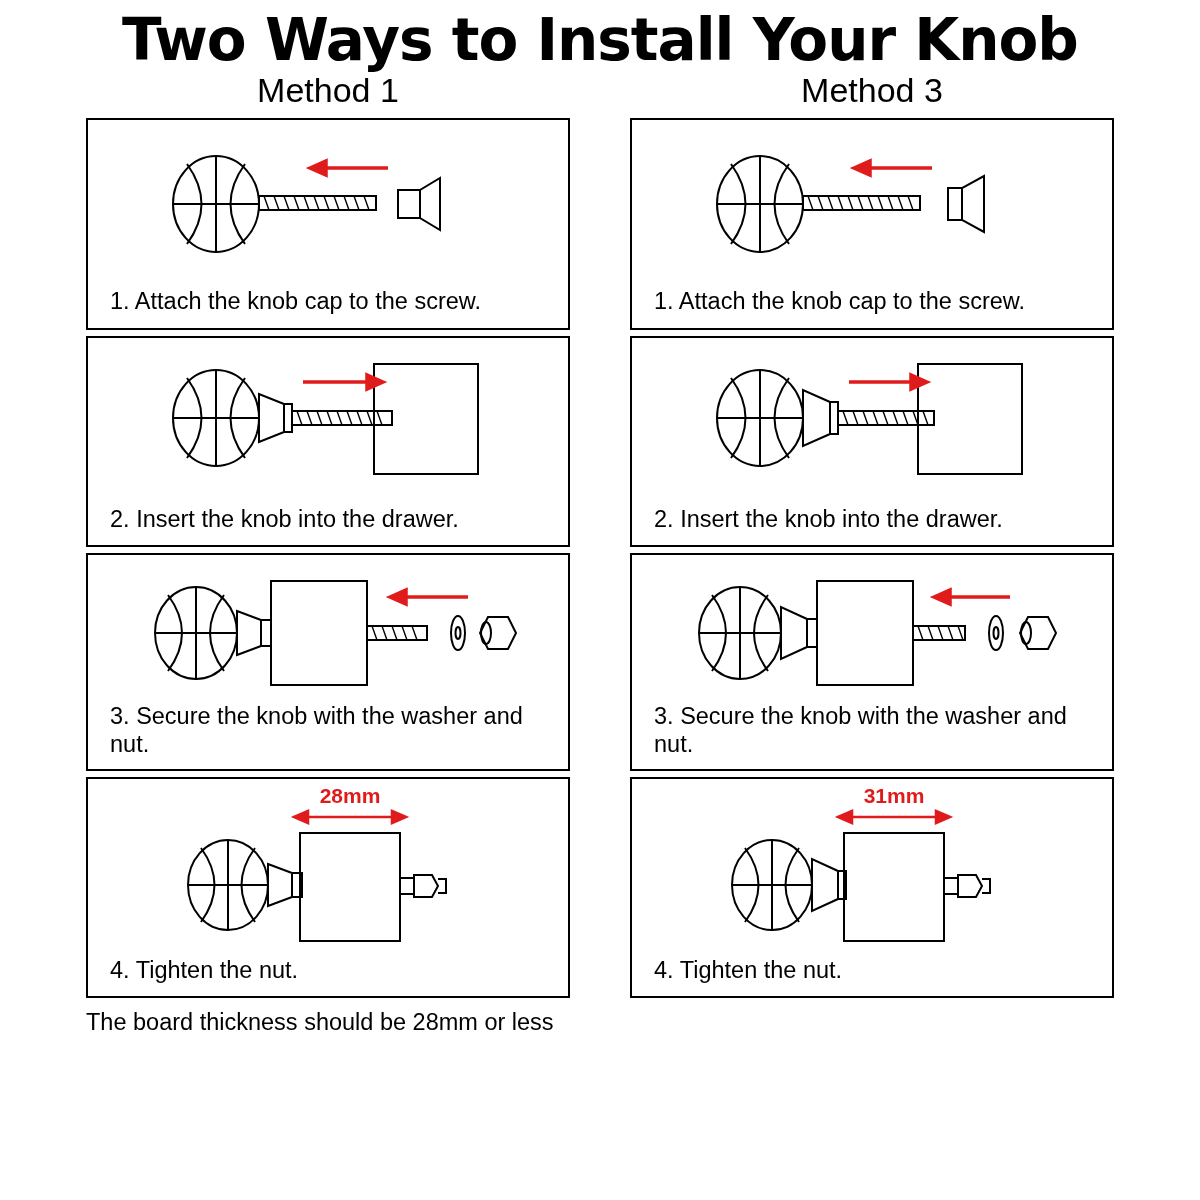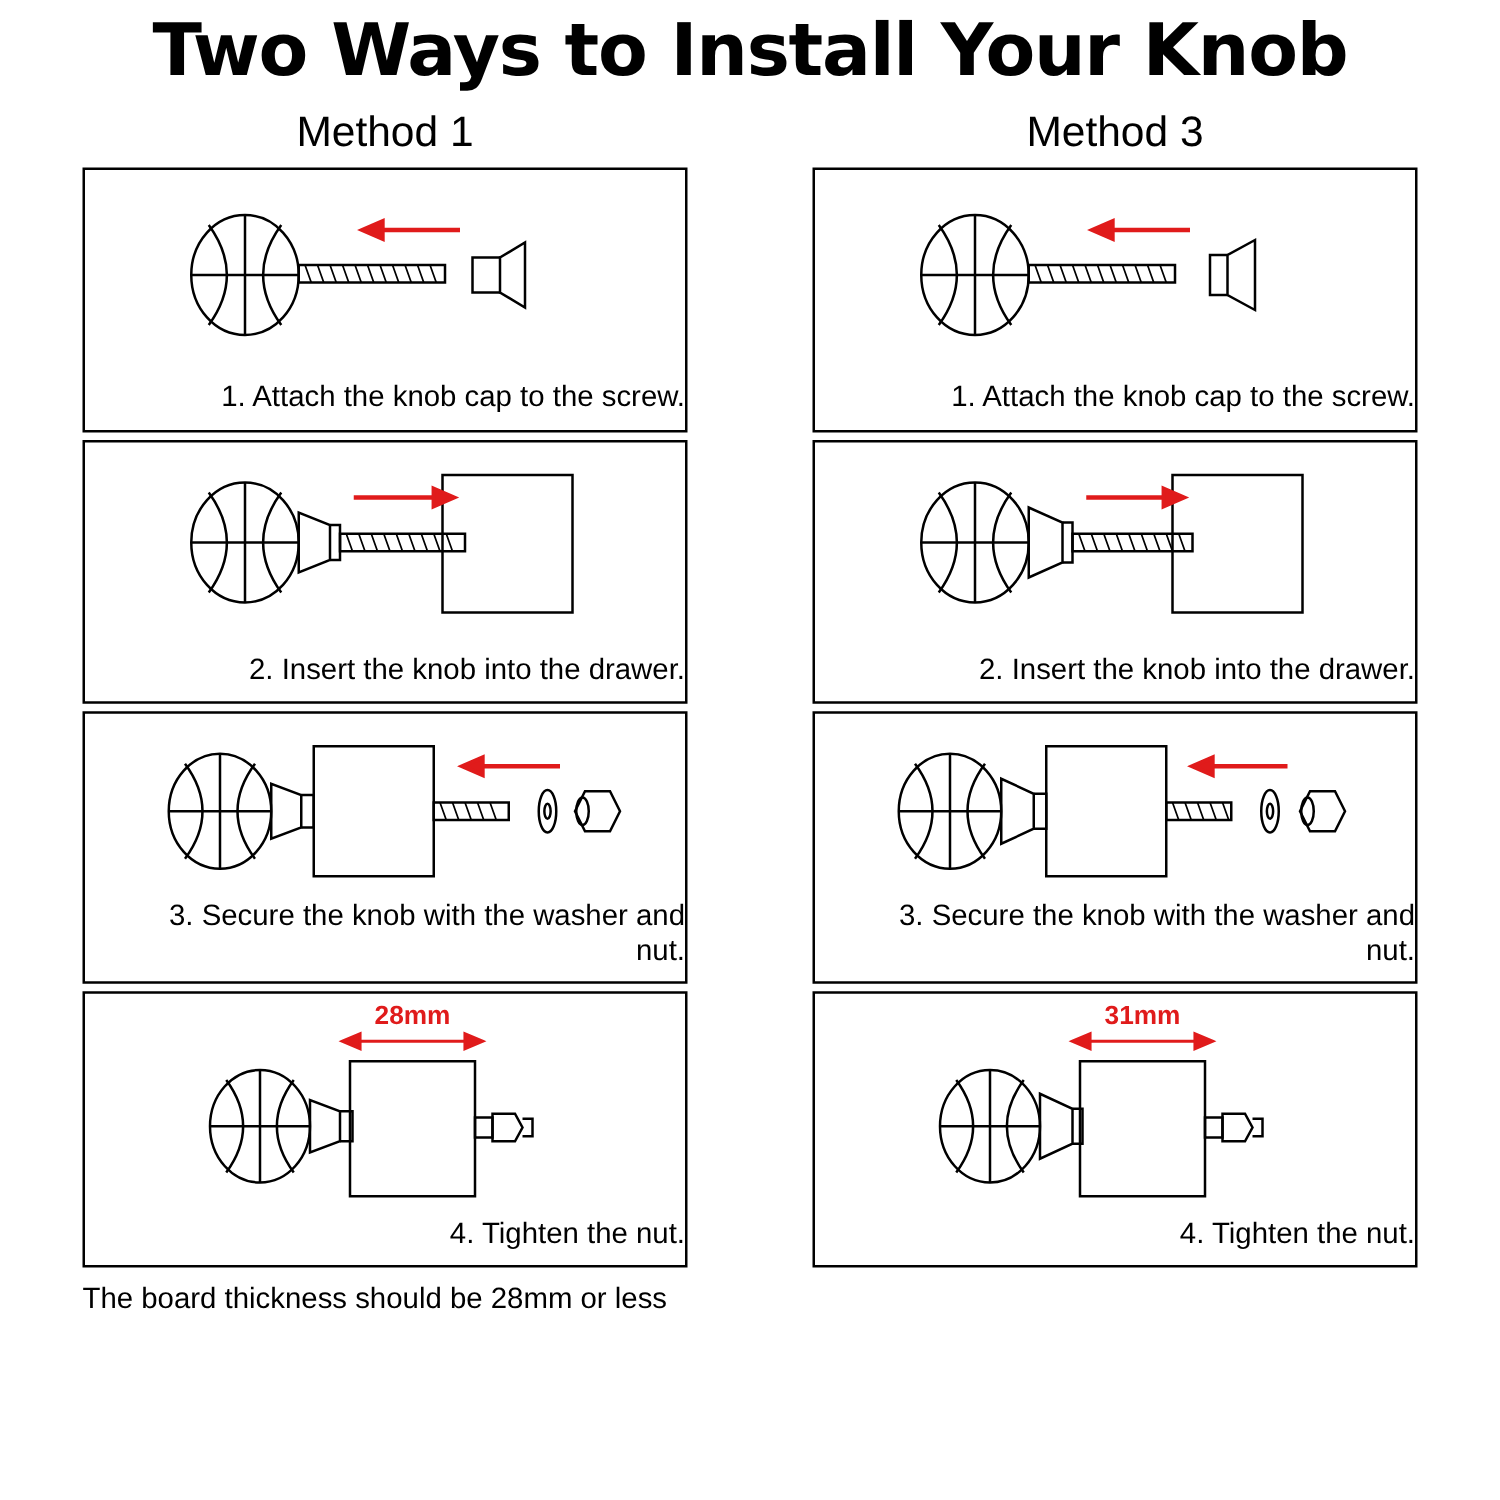--- a/index.html
+++ b/index.html
@@ -24,23 +24,22 @@
     font-size: 58px;
     font-weight: bold;
     letter-spacing: -1px;
     margin: 10px 0 0 0;
     line-height: 1.05;
     font-family: "DejaVu Sans", sans-serif;
   }
   .columns {
     display: flex;
     justify-content: space-between;
-    padding: 0 66px;
+    padding: 0 86px;
     box-sizing: border-box;
-    margin-top: 16px;
   }
   .col {
     width: 484px;
   }
   .col-title {
     text-align: center;
     font-size: 34px;
     margin-bottom: 8px;
     font-family: "Liberation Sans", sans-serif;
   }
@@ -55,21 +54,20 @@
     height: 168px;
     position: relative;
   }
   .step.s3 .art { height: 148px; }
   .step.s4 .art { height: 178px; font-weight: bold; }
   .step .caption {
     font-size: 23.5px;
     line-height: 1.18;
     padding: 0 0 10px 22px;
     font-family: "Liberation Sans", sans-serif;
-    text-align: right;
   }
   .step.s1 .caption, .step.s2 .caption, .step.s4 .caption {
     padding-bottom: 12px;
   }
   .footnote {
     font-size: 23.5px;
     line-height: 1.25;
     margin-top: 10px;
     font-family: "Liberation Sans", sans-serif;
   }

